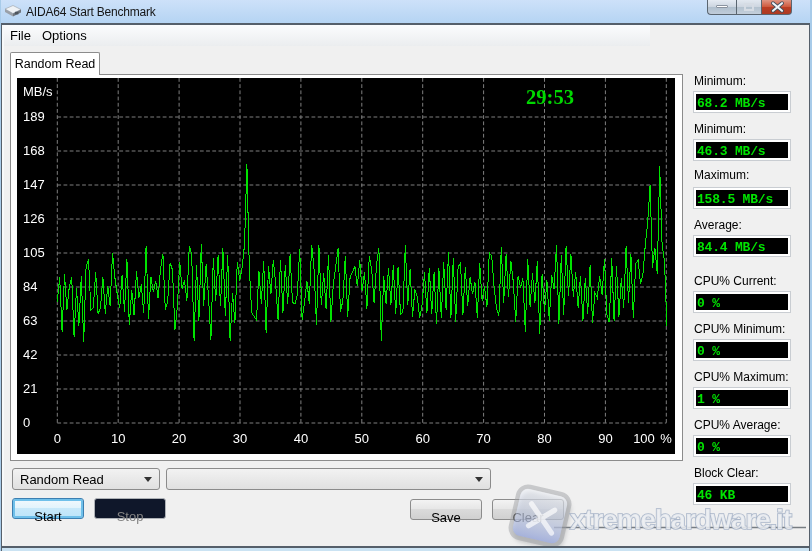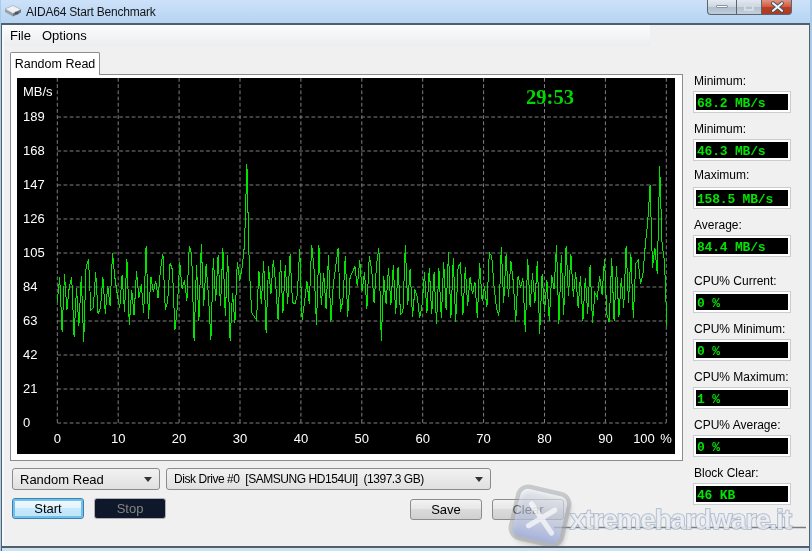--- a/index.html
+++ b/index.html
@@ -14,21 +14,21 @@
 .menubar {position:absolute;left:2px;top:25px;width:648px;height:21px;background:linear-gradient(#fbfcfd,#ebedef)}
 .menubar span {position:absolute;top:3px;font-size:13px;color:#000}
 .tab {position:absolute;left:10px;top:52px;width:90px;height:23px;background:#fff;border:1px solid #8c8c8c;border-bottom:none;border-radius:2px 2px 0 0;font-size:12.5px;text-align:center;padding-top:4px;z-index:3}
 .pane {position:absolute;left:10px;top:74px;width:673px;height:387px;background:#fff;border:1px solid #8c8c8c;z-index:1}
 .plab {position:absolute;left:694px;font-size:12px;color:#000}
 .pbox {position:absolute;left:693px;width:98px;height:22px;background:#000;border:1px solid #c9cdd2;box-shadow:inset 0 0 0 2px #fff}
 .pbox span {position:absolute;left:3px;top:4px;font:bold 13px "Liberation Mono",monospace;color:#00e400;letter-spacing:-0.2px}
 .combo {position:absolute;height:22px;background:linear-gradient(#f2f2f2,#e0e0e0);border:1px solid #8b8b8b;border-radius:3px;font-size:13px;color:#000}
 .combo .t {position:absolute;left:7px;top:3px;white-space:pre}
 .combo .a {position:absolute;right:7px;top:8px;width:0;height:0;border-left:4px solid transparent;border-right:4px solid transparent;border-top:5px solid #333}
-.btn {position:absolute;width:72px;height:21px;border-radius:3px;font-size:13px;text-align:center;padding-top:2px}
+.btn {position:absolute;width:72px;height:21px;border-radius:3px;font-size:13px;text-align:center;padding-top:10px}
 .btn.norm {background:linear-gradient(#f3f3f3,#e7e7e7 45%,#dcdcdc 45%,#d0d0d0);border:1px solid #8c8c8c}
 .btn.start {background:linear-gradient(#f2f9fd,#e3f4fc 45%,#c8e9fa 45%,#bce4f9);border:1px solid #3c7fb1;box-shadow:inset 0 0 0 2px #6fc0ea}
 .btn.stop {background:#0f172a;border:1px solid #aeb2b7;color:#848484}
 </style></head><body>
 <div class="titlebar"></div>
 <svg style="position:absolute;left:4px;top:4px" width="18" height="14">
     <polygon points="1,5 9,1.5 17,5.5 9,9.5" fill="#eff2f5" stroke="#9aa0a6" stroke-width="0.6"></polygon>
     <polygon points="1,5 9,9.5 9,12.5 1,8" fill="#9aa0a8"></polygon>
     <polygon points="17,5.5 9,9.5 9,12.5 17,8.5" fill="#6f757d"></polygon>
     <rect x="11" y="7.8" width="3.4" height="2.6" fill="#4e555e"></rect>
@@ -142,21 +142,20 @@
 <div class="plab" style="top:466px">Block Clear:</div>
 <div class="pbox" style="top:483px">
     <span>46 KB</span>
   </div>
 
 <div class="combo" style="left:12px;top:468px;width:148px">
     <span class="t">Random Read</span>
     <span class="a"></span>
   </div>
 <div class="combo" style="left:166px;top:468px;width:325px">
-    <span class="t" style="font-size:12px;letter-spacing:-0.45px">Disk Drive #0  [SAMSUNG HD154UI]  (1397.3 GB)</span>
     <span class="a"></span>
   </div>
 <div class="btn start" style="left:12px;top:498px">Start</div>
 <div class="btn stop" style="left:94px;top:498px">Stop</div>
 <div class="btn norm" style="left:410px;top:499px">Save</div>
 <div class="btn norm" style="left:492px;top:499px">Clear</div>
 
 <svg width="812" height="551" style="position:absolute;left:0;top:0;pointer-events:none">
 <defs>
 <linearGradient id="lg" x1="0" y1="0" x2="0" y2="1">

